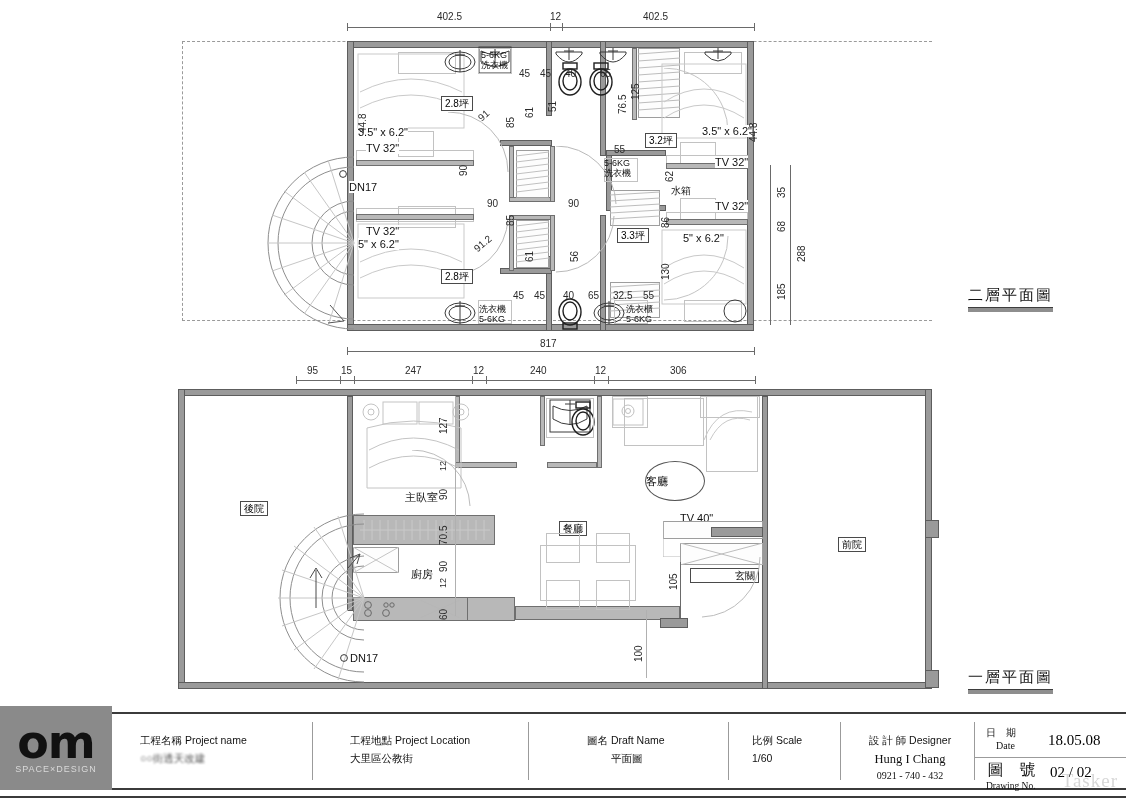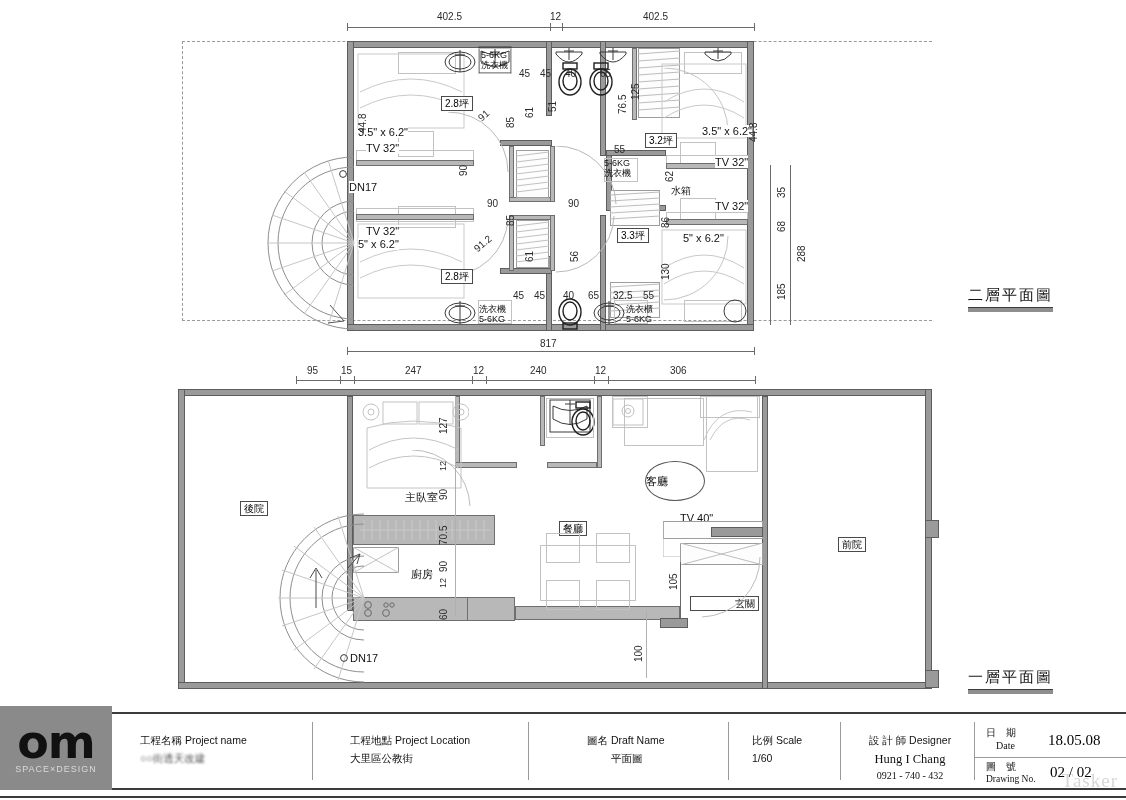--- a/index.html
+++ b/index.html
@@ -483,21 +483,21 @@
     <div class="furnd" style="left:663px;top:521px;width:100px;height:18px;"></div>
     <div class="wall" style="left:711px;top:527px;width:52px;height:10px;"></div>
     <svg class="door-svg" style="left:663px;top:521px;" width="40" height="36">
       <path d="M0 0 L0 36 L18 36" stroke="#b8b8b8" stroke-width="1" fill="none"></path>
     </svg>
     <div class="furnd" style="left:680px;top:543px;width:83px;height:22px;"></div>
     <svg class="door-svg" style="left:680px;top:543px;" width="83" height="22">
       <path d="M0 0 L83 22 M83 0 L0 22" stroke="#bdbdbd" stroke-width="1" fill="none"></path>
     </svg>
 
-    <div class="boxlbl" style="left:690px;top:596px;padding-left:44px;">玄關</div>
+    <div class="boxlbl" style="left:690px;top:568px;padding-left:44px;">玄關</div>
     <svg class="door-svg" style="left:700px;top:557px;" width="62" height="62">
       <path d="M60 0 A60 60 0 0 1 2 60" stroke="#bcbcbc" stroke-width="1" fill="none"></path>
     </svg>
     <div class="vline" style="left:680px;top:562px;height:62px;"></div>
     <div class="wall" style="left:660px;top:618px;width:28px;height:10px;"></div>
 
     <div class="boxlbl" style="left:240px;top:501px;">後院</div>
     <div class="boxlbl" style="left:838px;top:537px;">前院</div>
 
     <svg class="door-svg" style="left:549px;top:399px;" width="42" height="34">
@@ -602,21 +602,21 @@
       <div class="val serif" style="font-size:10px;margin-top:3px;">0921 - 740 - 432</div>
     </div>
 
     <div class="tbcell" style="left:986px;top:726px;">
       <div class="hd" style="font-size:10px;">日　期</div>
       <div class="hd serif" style="font-size:10px;margin-left:10px;">Date</div>
     </div>
     <div class="tbcell dateval serif" style="left:1048px;top:732px;">18.05.08</div>
 
     <div class="tbcell" style="left:986px;top:760px;">
-      <div class="hd" style="font-size:10px;">圖　號</div>
+      <div class="hd" style="font-size:16px;text-align:right;">圖　號</div>
       <div class="hd serif" style="font-size:9.5px;">Drawing No.</div>
     </div>
     <div class="tbcell dateval serif" style="left:1050px;top:764px;">02 / 02</div>
 
     <div class="wm">Tasker</div>
   </div>
 
 </div>
 
 </body></html>

